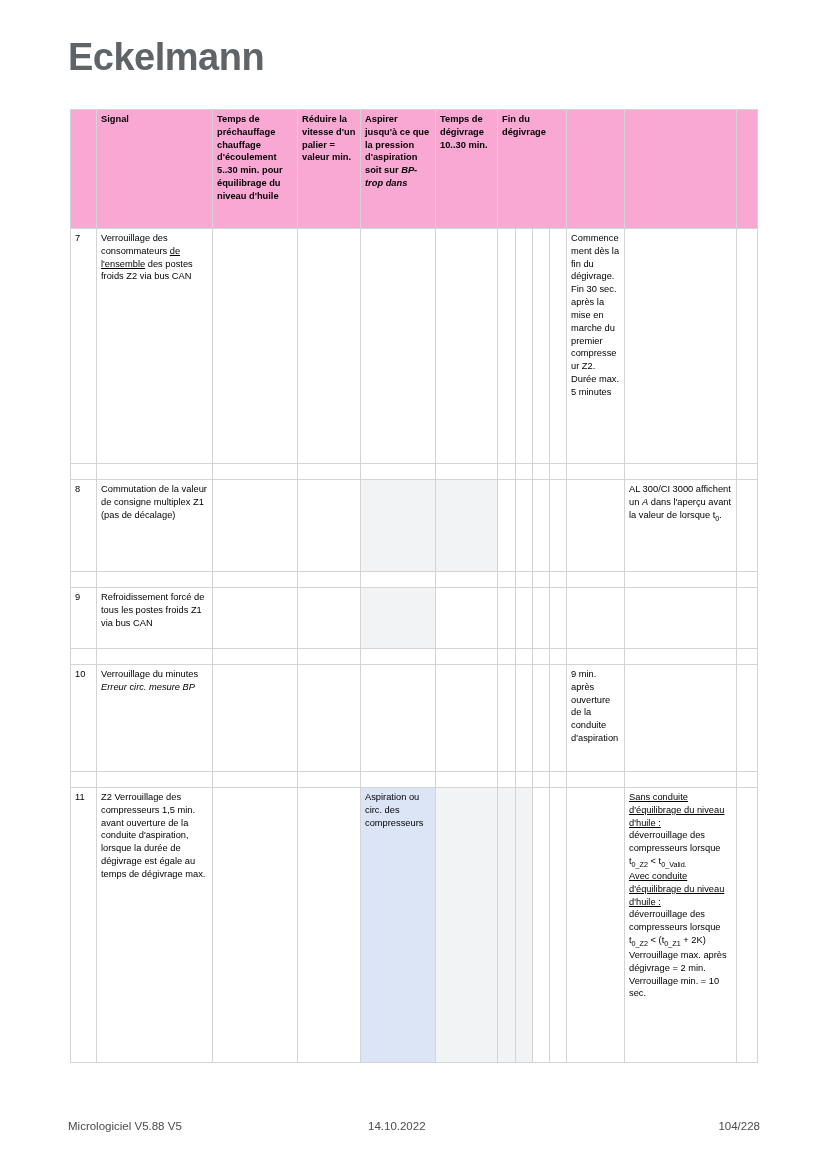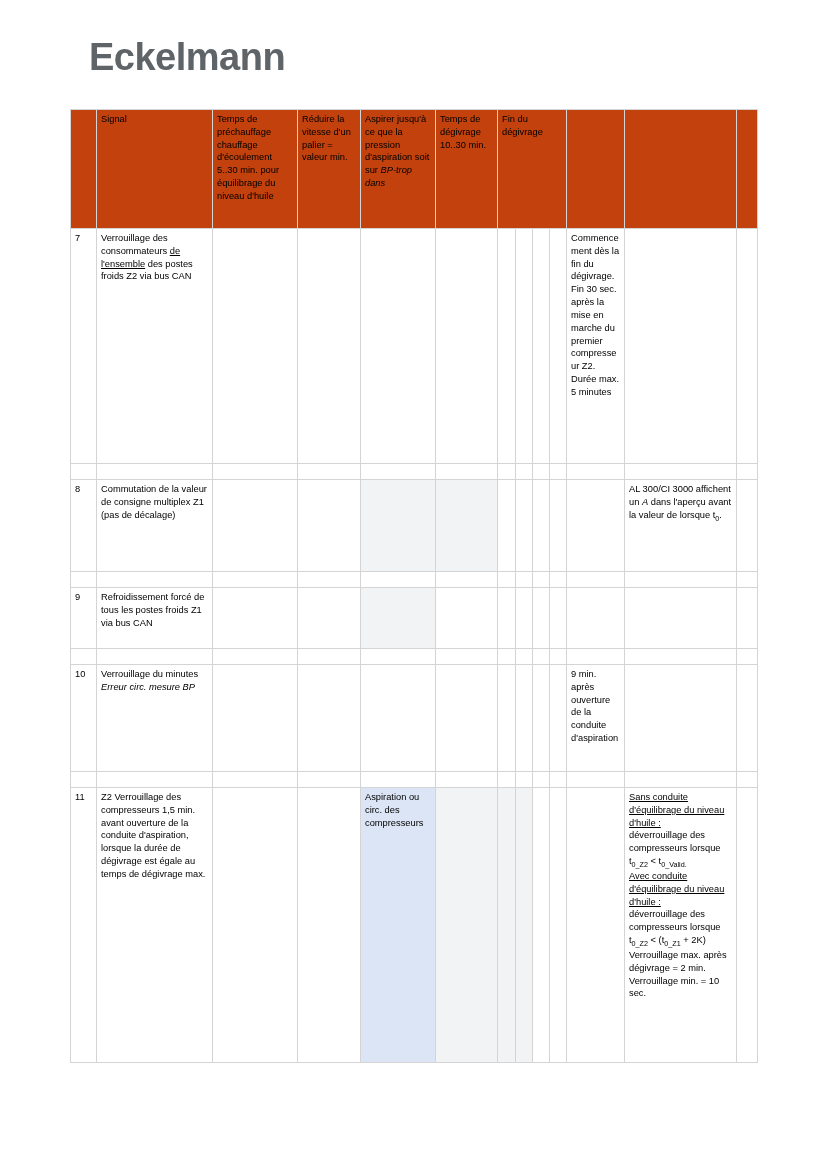--- a/index.html
+++ b/index.html
@@ -13,43 +13,42 @@
   }
   .page{position:absolute;inset:0;background:#fff;}
 
   
   .logo{
     position:absolute;left:68px;top:36px;
     font-size:38px;font-weight:bold;
     letter-spacing:-0.5px;
     color:#5e6468;
     font-family:"Liberation Sans", sans-serif;
-    margin-left:21px;
   }
 
   
   .tbl-wrap{position:absolute;left:70px;top:109px;width:687px;}
   table.grid{
     border-collapse:collapse;
     table-layout:fixed;
     width:687px;
     font-size:9.3px;
     line-height:1.38;
   }
   table.grid td{
     border:1px solid #d4d4d4;
     vertical-align:top;
     padding:3px 4px 3px 4px;
     word-wrap:break-word;
     overflow-wrap:break-word;
     hyphens:none;
   }
   .hdr td{
-    background:#c2410c;
-    font-weight:normal;
+    background:#f9a8d4;
+    font-weight:bold;
     height:112px;
   }
   .spacer td{height:9px;padding:0;background:#fff;}
   .num{text-align:left;}
   .shade{background:#f1f3f5;}
   .blue{background:#dbe5f5;}
   i.it{font-style:italic;}
   u.ul{text-decoration:underline;}
   .sub{font-size:7.2px;vertical-align:sub;}
 
@@ -250,14 +249,19 @@
         <span>Verrouillage max. après dégivrage = 2 min.</span><br>
         <span>Verrouillage min. = 10 sec.</span>
       </td>
       <td></td>
     </tr>
 
   </tbody>
       </table>
   </div>
 
+  <div class="footer">
+    <div class="f-left">Micrologiciel V5.88 V5</div>
+    <div class="f-mid">14.10.2022</div>
+    <div class="f-right">104/228</div>
+  </div>
 
 </div>
 
 </body></html>

